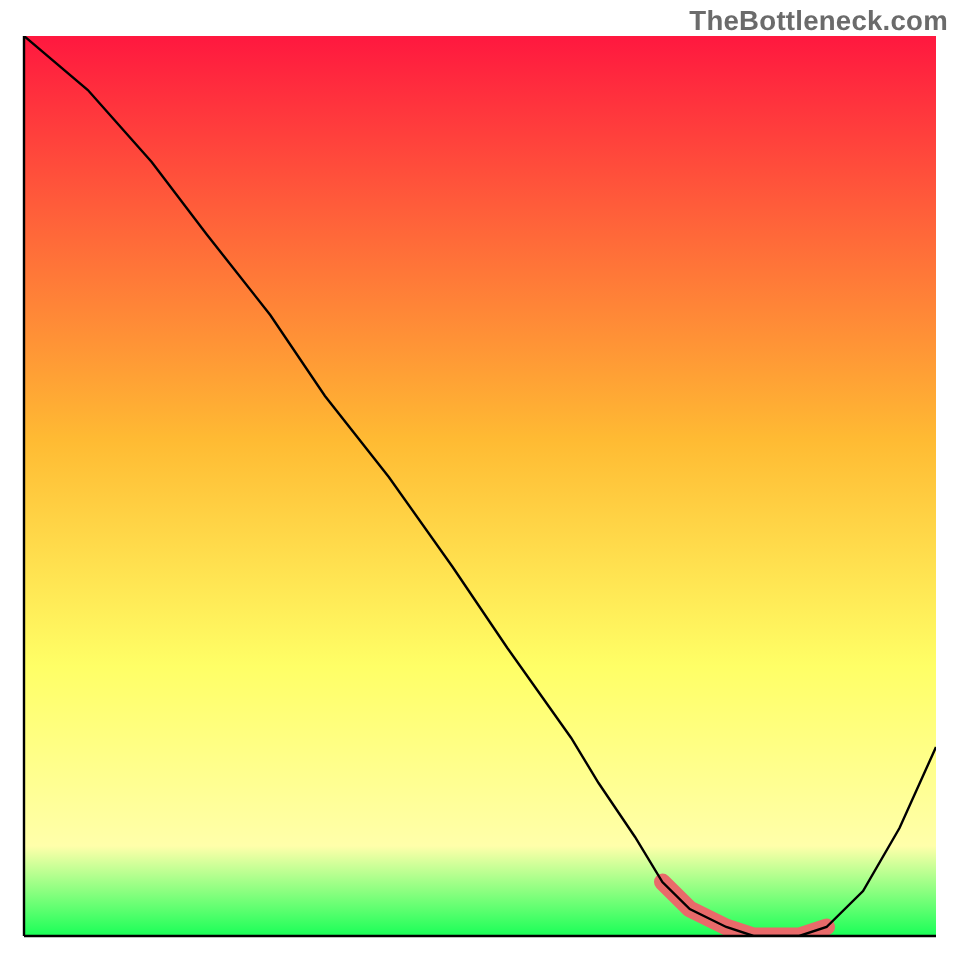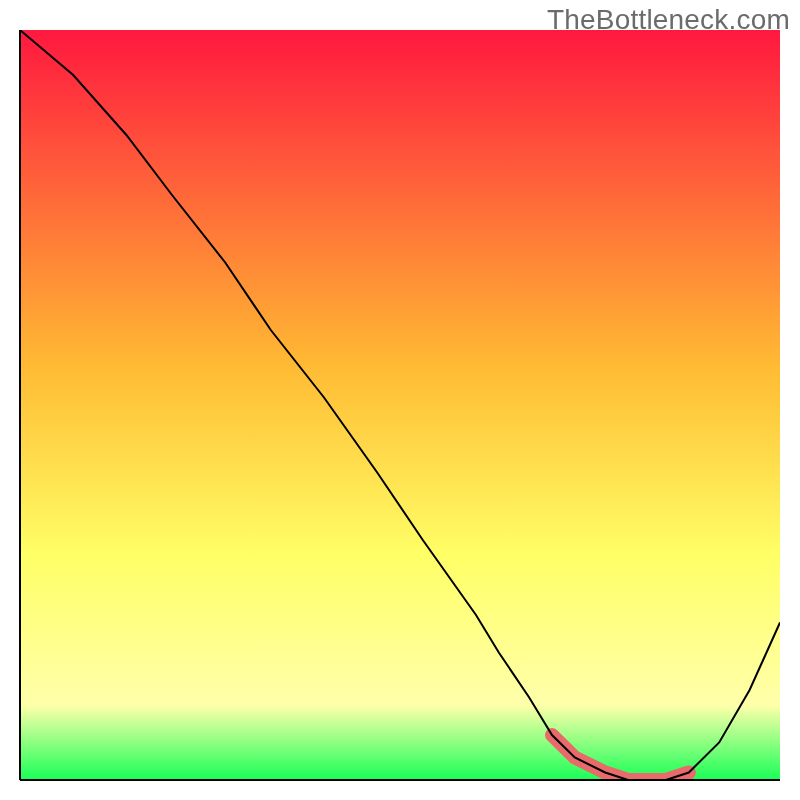--- a/index.html
+++ b/index.html
@@ -13,22 +13,22 @@
   }
   .stage {
     position: relative;
     width: 800px;
     height: 800px;
   }
   .attribution {
     position: absolute;
     top: 4px;
     right: 10px;
-    font-size: 28px;
-    font-weight: normal;
+    font-size: 23px;
+    font-weight: bold;
     color: #6b6b6b;
     letter-spacing: 0.2px;
   }
   svg.chart {
     position: absolute;
     left: 0;
     top: 0;
     width: 800px;
     height: 800px;
   }

